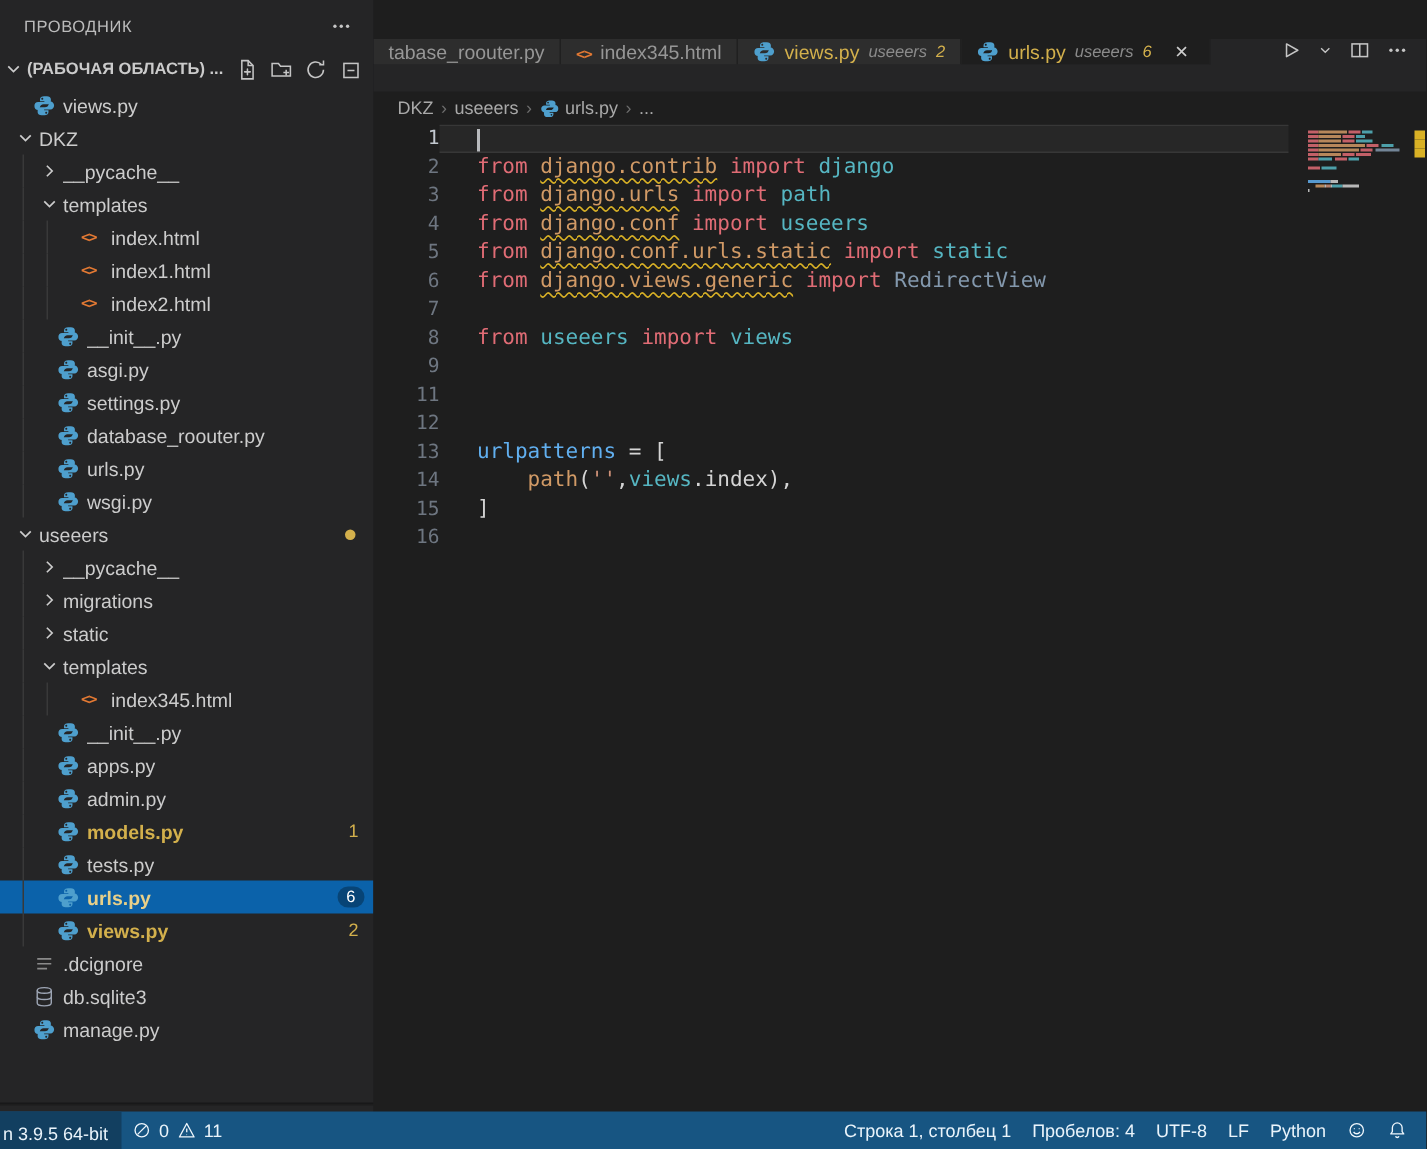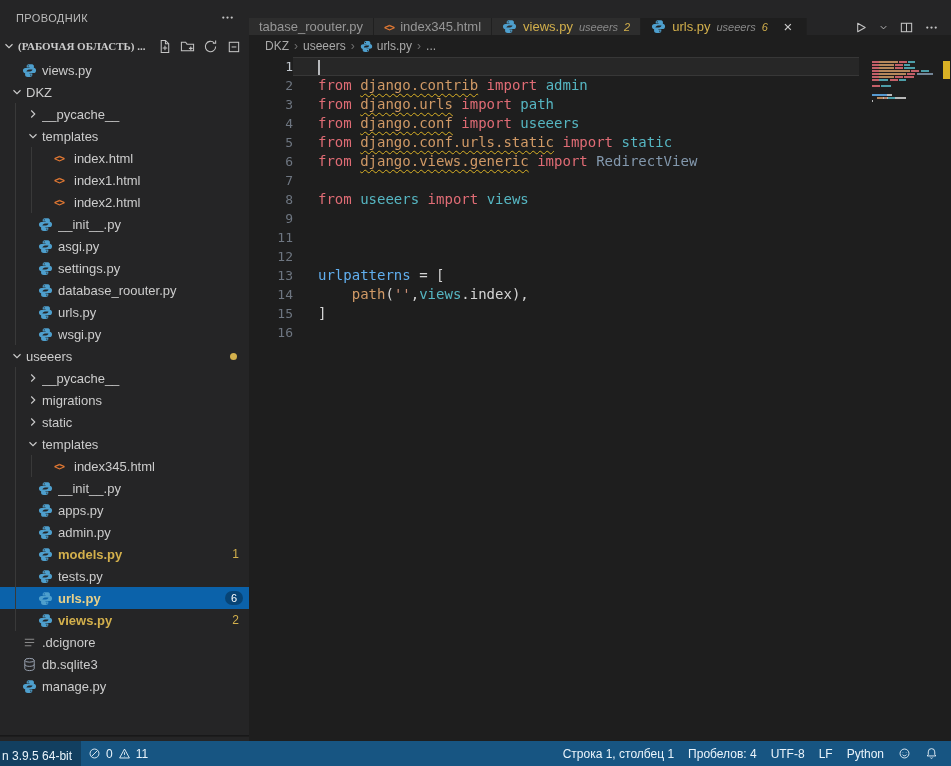--- a/index.html
+++ b/index.html
@@ -20,21 +20,21 @@
     display:flex; flex-direction:column;
   }
   .sb-title {
     height:35px; flex:none; display:flex; align-items:center; justify-content:space-between;
     padding:0 14px 0 16px; font-size:11px; color:#bbbbbb; letter-spacing:.4px;
   }
   .ws-header {
     height:22px; flex:none; display:flex; align-items:center;
     font-size:11px; font-weight:bold; color:#cbcbcb; padding-right:8px;
   }
-  .ws-header .ws-label { flex:1; white-space:nowrap; overflow:hidden;font-family:Liberation Serif, serif; }
+  .ws-header .ws-label { flex:1; white-space:nowrap; overflow:hidden; }
   .ws-actions { display:flex; gap:8px; align-items:center; }
   .icon-btn { display:inline-flex; align-items:center; justify-content:center; cursor:pointer; }
   .icon-btn svg { width:15px; height:15px; }
 
   .tree { flex:1; overflow:hidden; font-size:13px; padding-top:2px; }
   .tree-row { height:22px; display:flex; align-items:center; padding-left:8px; cursor:pointer; white-space:nowrap; }
   .tree-row.selected { background:var(--accent,#0b62aa); color:#ffffff; }
   .indent { width:16px; flex:none; align-self:stretch; position:relative; }
   .indent::before { content:""; position:absolute; left:7px; top:0; bottom:0; width:1px; background:#393939; }
   .chev { width:18px; flex:none; display:flex; align-items:center; justify-content:center; }
@@ -55,21 +55,21 @@
   .html-glyph { color:#e37933; font-family:"DejaVu Sans Mono",monospace; font-weight:bold; font-size:10px; letter-spacing:-1px; }
 
   .outline-header {
     margin-top:auto; flex:none; height:22px; display:flex; align-items:center;
     font-size:11px; font-weight:bold; color:#bbbbbb;
     border-top:1px solid #1d1d1d; box-shadow:0 -1px 0 #00000055;
   }
 
   
   .main { position:absolute; left:249px; right:0; top:0; bottom:25px; display:flex; flex-direction:column; background:var(--editor-bg,#1e1e1e); }
-  .tabbar { height:35px; flex:none; background:var(--sidebar-bg,#252526); display:flex; align-items:flex-end; }
+  .tabbar { height:35px; flex:none; background:var(--sidebar-bg,#252526); display:flex; align-items:flex-start;margin-top:26px; }
   .tabs { display:flex; align-items:stretch; overflow:hidden; }
   .tab {
     display:flex; align-items:center; gap:6px; padding:0 10px;
     background:var(--tab-inactive,#2d2d2d); border-right:1px solid #202020;
     font-size:13px; color:#969696; cursor:pointer; white-space:nowrap;
   }
   .tab.active { background:var(--editor-bg,#1e1e1e); color:#e7e7e7; }
   .tab .ticon svg { width:15px; height:15px; }
   .tab-label.warn { color:var(--warning,#d3b04c); }
   .tab .hint { font-size:11px; font-style:italic; color:#8a8a8a; }
@@ -563,21 +563,21 @@
       </span>
     </div>
   <div class="code-wrap">
     <div class="code-lines">
         <div class="code-line current">
           <span class="gutter">1</span>
           <span class="ltext"><span class="caret"></span></span>
         </div>
         <div class="code-line">
           <span class="gutter">2</span>
-          <span class="ltext"><span class="tk-kw">from </span><span class="tk-mod">django.contrib</span><span class="tk-pl"> </span><span class="tk-kw">import</span><span class="tk-pl"> </span><span class="tk-name">admin</span></span>
+          <span class="ltext"><span class="tk-kw">from </span><span class="tk-mod">django.contrib</span><span class="tk-pl"> </span><span class="tk-kw">import</span><span class="tk-pl"> </span><span class="tk-name">django</span></span>
         </div>
         <div class="code-line">
           <span class="gutter">3</span>
           <span class="ltext"><span class="tk-kw">from </span><span class="tk-mod">django.urls</span><span class="tk-pl"> </span><span class="tk-kw">import</span><span class="tk-pl"> </span><span class="tk-name">path</span></span>
         </div>
         <div class="code-line">
           <span class="gutter">4</span>
           <span class="ltext"><span class="tk-kw">from </span><span class="tk-mod">django.conf</span><span class="tk-pl"> </span><span class="tk-kw">import</span><span class="tk-pl"> </span><span class="tk-name">useeers</span></span>
         </div>
         <div class="code-line">

